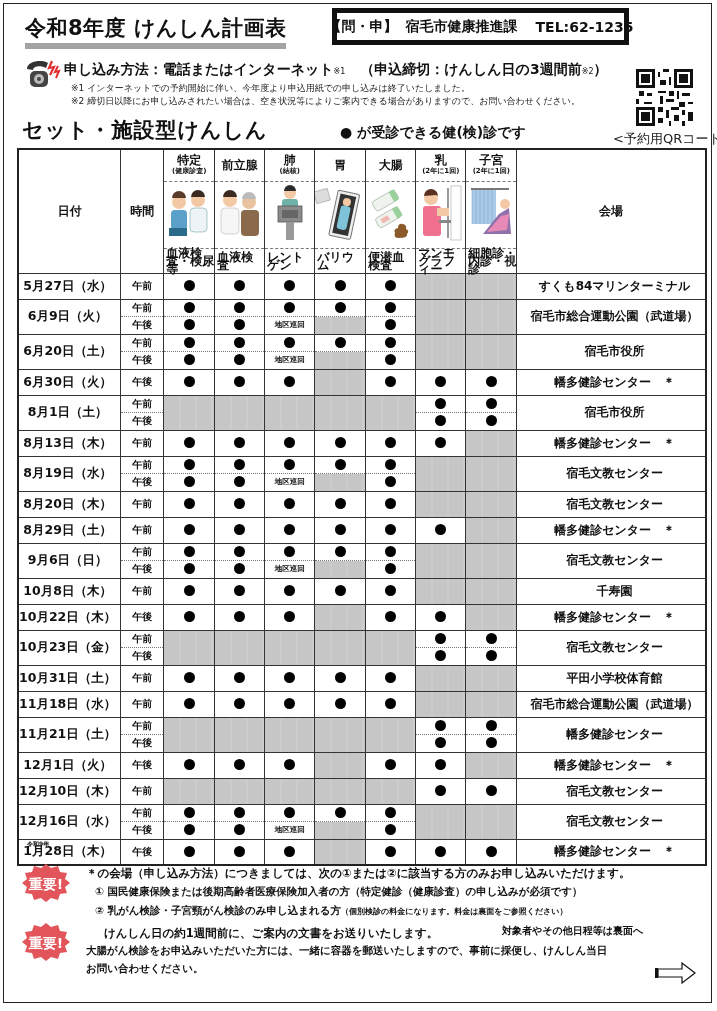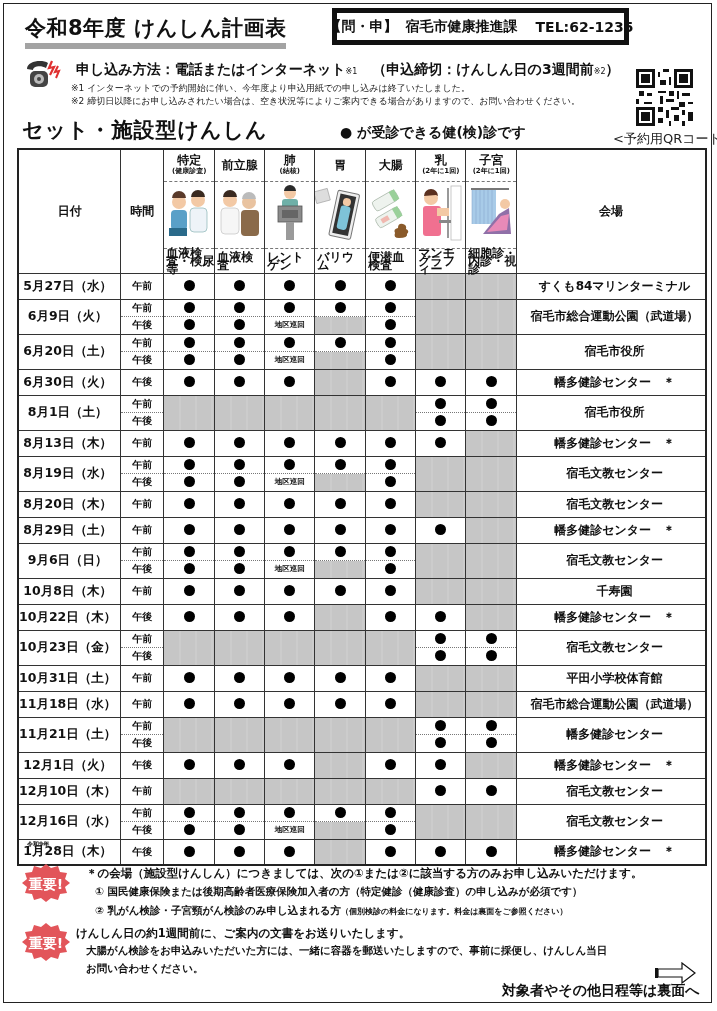--- a/index.html
+++ b/index.html
@@ -5,21 +5,21 @@
   html,body{margin:0;padding:0;background:#fff;}
   body{width:717px;height:1011px;position:relative;overflow:hidden;
        font-family:"DejaVu Sans","Liberation Sans",sans-serif;color:#111;}
   .abs{position:absolute;}
   .page-border{left:3px;top:3px;width:709px;height:1000px;border:1px solid #222;box-sizing:border-box;}
   .title{left:25px;top:14px;font-size:21px;font-weight:bold;border-bottom:6px solid #a3a3a3;padding-bottom:1px;letter-spacing:0.5px;white-space:nowrap;}
   .contact{left:332px;top:8px;width:297px;height:37px;border:5px solid #111;box-sizing:border-box;
            font-size:14px;font-weight:bold;display:flex;align-items:center;justify-content:center;white-space:nowrap;}
   .contact span{margin:0 4px;}
   .phone-icon{left:24px;top:57px;width:38px;height:34px;}
-  .apply-line{left:76px;top:61px;font-size:14px;font-weight:bold;white-space:nowrap;}
+  .apply-line{left:64px;top:61px;font-size:14px;font-weight:bold;white-space:nowrap;}
   .apply-line sup{font-size:8px;font-weight:normal;vertical-align:baseline;}
   .note-line{left:71px;font-size:9px;white-space:nowrap;color:#222;}
   .qr{left:636px;top:69px;width:57px;height:57px;}
   .qr-caption{left:613px;top:130px;font-size:13px;white-space:nowrap;color:#222;}
   .section-title{left:22px;top:116px;font-size:21px;font-weight:bold;white-space:nowrap;letter-spacing:1px;}
   .legend{left:340px;top:124px;font-size:14px;font-weight:bold;white-space:nowrap;}
 
   table.sched{position:absolute;left:17px;top:148px;border-collapse:collapse;table-layout:fixed;border:2px solid #222;}
   table.sched td, table.sched th{border:1.5px solid #333;padding:0;text-align:center;vertical-align:middle;box-sizing:border-box;}
   table.sched th{font-weight:bold;font-size:12px;}
@@ -40,21 +40,21 @@
   td.tour{font-size:7.5px;font-weight:bold;}
   tr.single td{height:26px;}
   tr.sub td{height:17.5px;}
   tr.sub-top td.time, tr.sub-top td.cell{border-bottom:1px dotted #777;}
   tr.sub-bot td.time, tr.sub-bot td.cell{border-top:1px dotted #777;}
   .dot{display:inline-block;width:11px;height:11px;border-radius:50%;background:#000;}
 
   .badge{left:22px;width:48px;height:38px;}
   .foot{font-size:11.5px;font-weight:bold;white-space:nowrap;}
   .foot small{font-size:8px;}
-  .arrow-text{left:502px;top:982px;font-size:14px;font-weight:bold;white-space:nowrap;}
+  .arrow-text{left:502px;top:924px;font-size:10px;font-weight:bold;white-space:nowrap;}
   .arrow-icon{left:654px;top:962px;width:42px;height:22px;}
 </style>
 </head>
 <body>
 
 <div class="abs page-border"></div>
 
 <div class="abs title">令和8年度 けんしん計画表</div>
 
 <div class="abs contact">
@@ -520,31 +520,31 @@
         <td class="cell"><span class="dot"></span></td>
         <td class="venue" rowspan="1">幡多健診センター　＊</td>
       </tr>
     </tbody>
 </table>
 
 <svg class="abs badge" style="top:864px" viewBox="0 0 48 38">
   <polygon points="24,0 29,4 36,2 38,8 45,9 43,15 48,19 43,23 45,29 38,30 36,36 29,34 24,38 19,34 12,36 10,30 3,29 5,23 0,19 5,15 3,9 10,8 12,2 19,4" fill="#e2555a"></polygon>
   <text x="24" y="25" text-anchor="middle" font-size="14" font-weight="bold" fill="#fff" font-family="DejaVu Sans, sans-serif">重要!</text>
 </svg>
-<div class="abs foot" style="left:86px;top:866px">＊の会場（施設型けんしん）につきましては、次の①または②に該当する方のみお申し込みいただけます。</div>
+<div class="abs foot" style="left:86px;top:866px">＊の会場（申し込み方法）につきましては、次の①または②に該当する方のみお申し込みいただけます。</div>
 <div class="abs foot" style="left:95px;top:885px;font-size:10.5px">① 国民健康保険または後期高齢者医療保険加入者の方（特定健診（健康診査）の申し込みが必須です）</div>
 <div class="abs foot" style="left:95px;top:904px;font-size:10.5px">
   <span>② 乳がん検診・子宮頸がん検診のみ申し込まれる方</span><small>（個別検診の料金になります。料金は裏面をご参照ください）</small>
 </div>
 
 <svg class="abs badge" style="top:923px" viewBox="0 0 48 38">
   <polygon points="24,0 29,4 36,2 38,8 45,9 43,15 48,19 43,23 45,29 38,30 36,36 29,34 24,38 19,34 12,36 10,30 3,29 5,23 0,19 5,15 3,9 10,8 12,2 19,4" fill="#e2555a"></polygon>
   <text x="24" y="25" text-anchor="middle" font-size="14" font-weight="bold" fill="#fff" font-family="DejaVu Sans, sans-serif">重要!</text>
 </svg>
-<div class="abs foot" style="left:76px;top:926px">けんしん日の約1週間前に、ご案内の文書をお送りいたします。</div>
+<div class="abs foot" style="left:104px;top:926px">けんしん日の約1週間前に、ご案内の文書をお送りいたします。</div>
 <div class="abs foot" style="left:86px;top:944px;font-size:10.5px">大腸がん検診をお申込みいただいた方には、一緒に容器を郵送いたしますので、事前に採便し、けんしん当日</div>
 <div class="abs foot" style="left:86px;top:962px;font-size:10.5px">お問い合わせください。</div>
 
 <div class="abs arrow-text">対象者やその他日程等は裏面へ</div>
 <svg class="abs arrow-icon" viewBox="0 0 42 22">
   <rect x="1" y="6" width="3" height="10" fill="#111"></rect>
   <polygon points="4,7 28,7 28,1 41,11 28,21 28,15 4,15" fill="#fff" stroke="#111" stroke-width="1.2"></polygon>
 </svg>
 
 </body></html>

